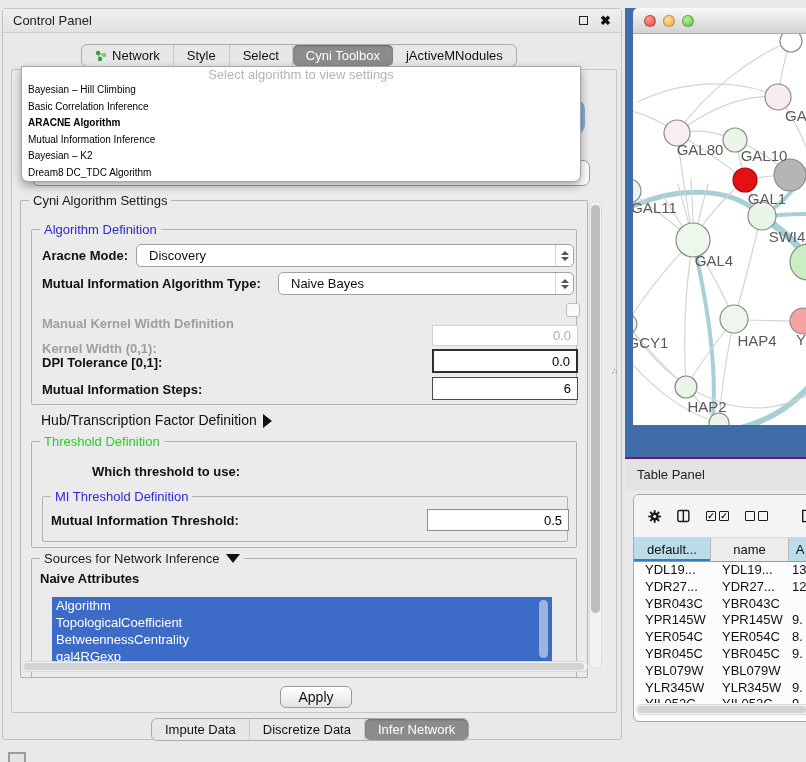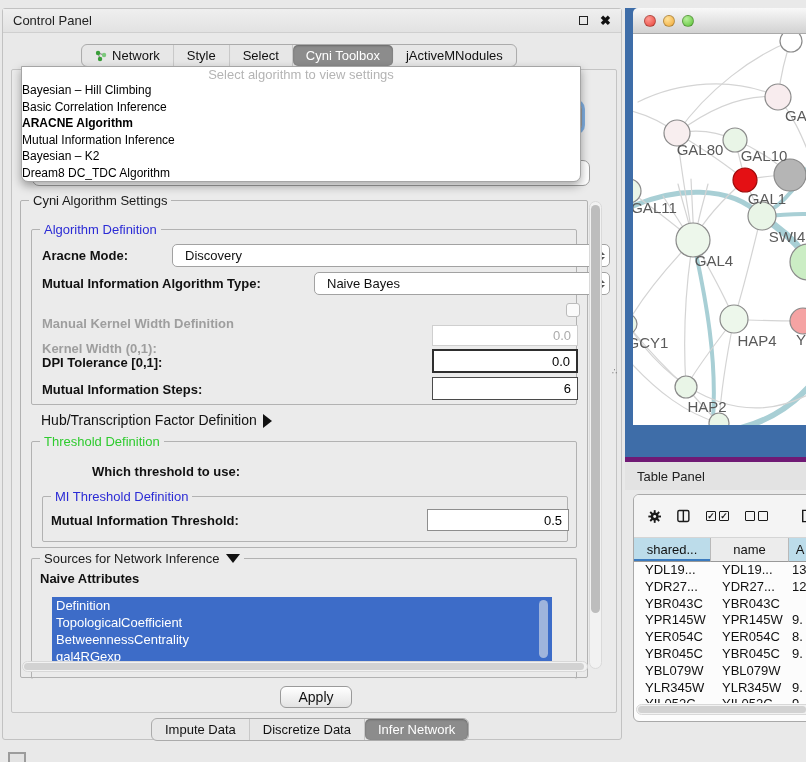--- a/index.html
+++ b/index.html
@@ -33,33 +33,33 @@
         border:1px solid #C4C4C4; border-radius:2px; background:#EBEBEB; }
   
   .bg-combo { position:absolute; background:#FFF; border:1px solid #9E9E9E; border-radius:7px;
         font-size:13px; color:#ABABAB; display:flex; align-items:center; padding:0 10px; }
   .bg-combo.focus { box-shadow:0 0 0 3px #7FAEE0; }
   
   .popup { position:absolute; left:18px; top:57px; width:560px; height:116px; z-index:50;
         background:#FFF; border:1px solid #A5A5A5; border-radius:0 0 7px 7px;
         box-shadow:0 4px 10px rgba(0,0,0,.35); overflow:hidden; }
   .popup .prompt { text-align:center; color:#B4B4B4; font-size:13px; height:15px; line-height:15px; }
-  .popup .item { font-size:12px; color:#000; height:16.5px; line-height:16.5px; white-space:nowrap; }
+  .popup .item { font-size:10px; color:#000; height:16.5px; line-height:16.5px; padding-left:6px; white-space:nowrap; }
   .popup .item.hl { font-weight:bold; }
   
   .group { position:absolute; border:1px solid #B2B2B2; border-radius:2px; }
   .legend { position:absolute; top:-8px; left:8px; background:#EBEBEB; padding:0 4px;
         font-size:13px; white-space:nowrap; }
   .legend.blue { color:#2B2BD5; }
   .legend.green { color:#2FCB2F; }
   .lbl { position:absolute; font-size:13px; color:#111; white-space:nowrap; }
   .lbl.b { font-weight:bold; }
   .lbl.dis { color:#9E9E9E; font-weight:bold;margin-top:12px; }
   .combo { position:absolute; background:#FFF; border:1px solid #A2A2A2; border-radius:5px;
-        display:flex; align-items:center; font-size:13px; color:#111; padding-left:12px;margin-left:36px; }
+        display:flex; align-items:center; font-size:13px; color:#111; padding-left:12px; }
   .combo .flex { flex:1; }
   .spin { width:18px; align-self:stretch; display:flex; flex-direction:column;
         align-items:center; justify-content:center; gap:2px; border-left:1px solid #D5D5D5; }
   .spin i { width:0; height:0; border-left:4px solid transparent; border-right:4px solid transparent; }
   .spin .up { border-bottom:4px solid #555; }
   .spin .dn { border-top:4px solid #555; }
   .field { position:absolute; background:#FFF; font-size:13px; text-align:right;
         padding:0 6px; display:flex; align-items:center; justify-content:flex-end; }
   .chk { position:absolute; width:14px; height:14px; border:1px solid #BBB; border-radius:3px; background:#FAFAFA; }
   .tri-right { display:inline-block; width:0; height:0; border-top:7px solid transparent;
@@ -89,21 +89,21 @@
   .net-titlebar { position:absolute; left:8px; top:0; right:0; height:26px;
         background:linear-gradient(#F8F8F8,#D2D2D2); border-bottom:1px solid #AAA; border-radius:5px 0 0 0;
         display:flex; align-items:center; padding-left:11px; gap:7px; }
   .light { width:12px; height:12px; border-radius:50%; border:1px solid rgba(0,0,0,.25); }
   .light.red { background:radial-gradient(circle at 35% 30%, #FF9A93, #E8443A); }
   .light.yellow { background:radial-gradient(circle at 35% 30%, #FFE29A, #F0A836); }
   .light.green { background:radial-gradient(circle at 35% 30%, #B7F09A, #5BC236); }
   .net-canvas { position:absolute; left:8px; top:26px; width:173px; height:391px; background:#FFF; overflow:hidden; }
   
   .tp-titlebar { position:absolute; left:625px; top:457px; width:181px; height:33px;
-        background:#E3E3E3; border-top:5px solid #701a75; display:flex; align-items:center;
+        background:#E3E3E3; border-top:2px solid #701a75; display:flex; align-items:center;
         padding-left:12px; font-size:13px; color:#222; }
   .tp { position:absolute; left:633px; top:494px; width:180px; height:228px;
         background:#FCFCFC; border:1px solid #A9A9A9; border-radius:6px 0 0 6px; overflow:hidden; }
   .tp-toolbar { position:absolute; left:0; top:0; right:0; height:43px; background:#F4F4F4;
         border-bottom:1px solid #D5D5D5; display:flex; align-items:center; gap:16px; padding-left:14px; }
   .tp-head { position:absolute; left:0; top:43px; right:0; height:24px; display:grid;
         grid-template-columns:77px 78px 1fr; font-size:13px; color:#111; }
   .tp-head .hc { display:flex; align-items:center; justify-content:center;
         border-right:1px solid #B9B9B9; border-bottom:1px solid #999; background:#ECECEC; }
   .tp-head .hc.blue { background:#BCDCEA; }
@@ -216,21 +216,21 @@
           </div>
         </div>
 
         <div class="group" style="left:10px; top:357px; width:546px; height:121px; border-bottom:none;">
           <span class="legend">
             <span>Sources for Network Inference</span><span class="tri-down"></span>
           </span>
           <span class="lbl b" style="left:8px; top:12px;">Naive Attributes</span>
           <div class="attr-list" id="attr-list">
             <div class="list-vsb"></div>
-          <div class="row">Definition</div>
+          <div class="row">Algorithm</div>
               <div class="row">TopologicalCoefficient</div>
               <div class="row">BetweennessCentrality</div>
               <div class="row">gal4RGexp</div>
             </div>
         </div>
       </div>
 
       <div class="vsb" style="left:577px; top:131px; height:468px;">
         <div class="thumb" style="top:3px; height:408px;"></div>
       </div>
@@ -374,21 +374,21 @@
       </span>
       <span class="chkpair">
         <span class="box9"></span>
           <span class="box9"></span>
       </span>
       <svg class="ico" width="14" height="18" viewBox="0 0 14 18" style="margin-left:18px;">
         <path d="M1 1 H10 L13 4 V17 H1 Z" fill="none" stroke="#1a1a1a" stroke-width="2"></path>
       </svg>
     </div>
     <div class="tp-head" id="tp-head">
-        <div class="hc blue sorted">shared...</div>
+        <div class="hc blue sorted">default...</div>
         <div class="hc">name</div>
         <div class="hc blue">A</div>
       </div>
     <div class="tp-rows" id="tp-rows">
         <div class="tp-row">
           <span>YDL19...</span>
           <span>YDL19...</span>
           <span>13</span>
         </div>
         <div class="tp-row">

